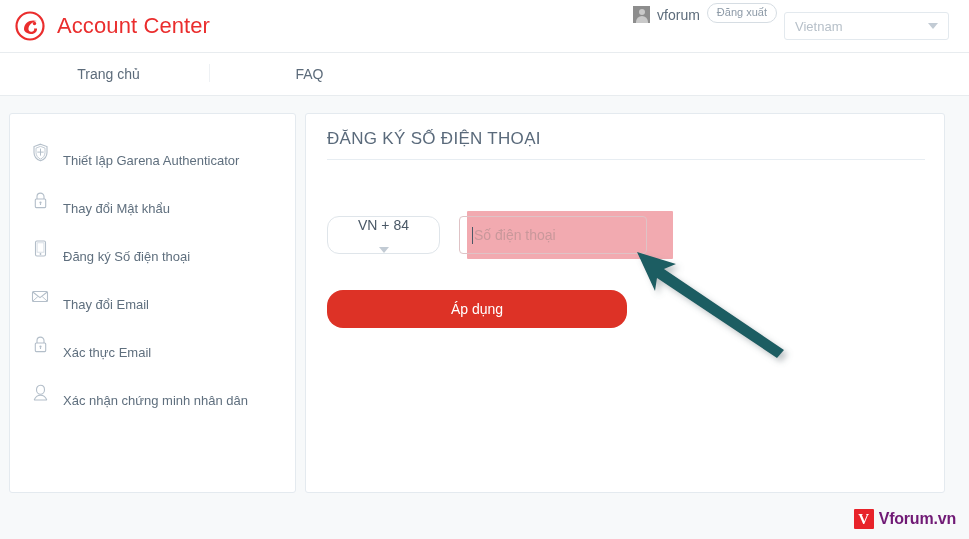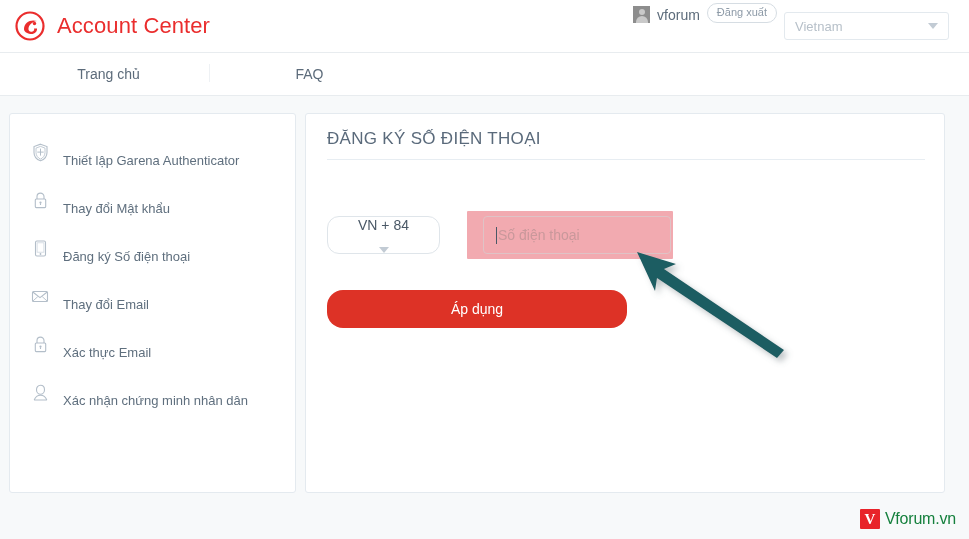--- a/index.html
+++ b/index.html
@@ -252,21 +252,21 @@
   .phone-highlight {
     position: absolute;
     left: 140px; top: -5px;
     width: 206px; height: 48px;
     background: #f2aab0;
     border-radius: 1px;
   }
 
   .phone-input {
     position: absolute;
-    left: 156px; top: 0px;
+    left: 132px; top: 0px;
     width: 188px; height: 38px;
     border: 1px solid #dfc3c6;
     border-radius: 4px;
     background: transparent;
     display: flex; align-items: center;
     padding-left: 12px;
     cursor: text;
   }
   .caret-bar {
     width: 1px; height: 17px;
@@ -315,22 +315,22 @@
   }
   .wm-mark span {
     color: #fff;
     font-size: 15px;
     font-weight: bold;
     font-family: "Liberation Serif", serif;
     line-height: 1;
   }
   .wm-text {
     font-size: 16px;
-    font-weight: normal;
-    color: #15803d;
+    font-weight: bold;
+    color: #701a75;
     letter-spacing: -.2px;
     font-family: "Liberation Sans", sans-serif;
   }
 </style>
 </head>
 <body>
 
 <div id="app">
 
   <div class="header">

